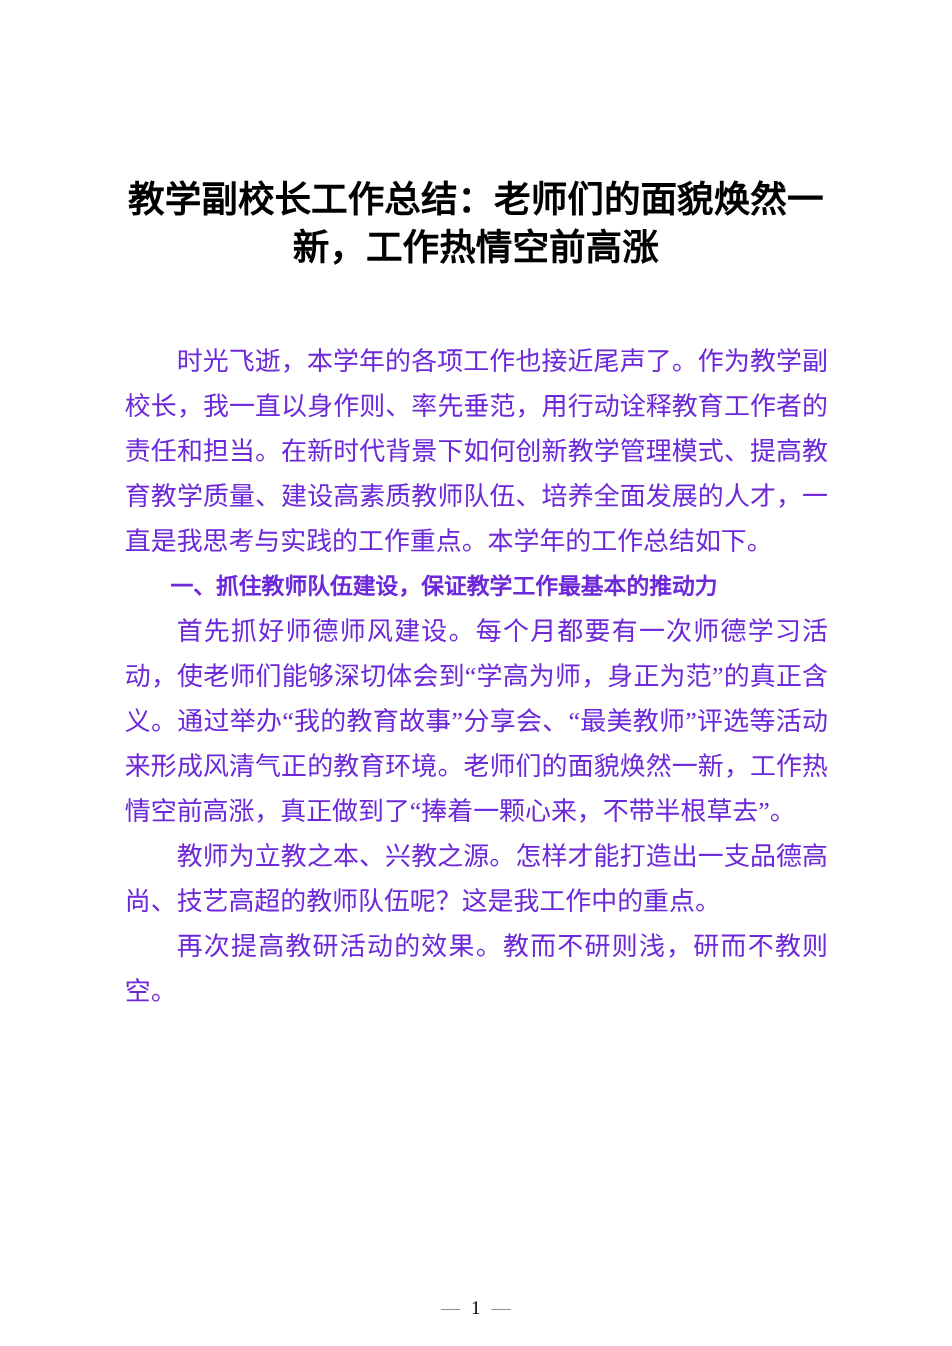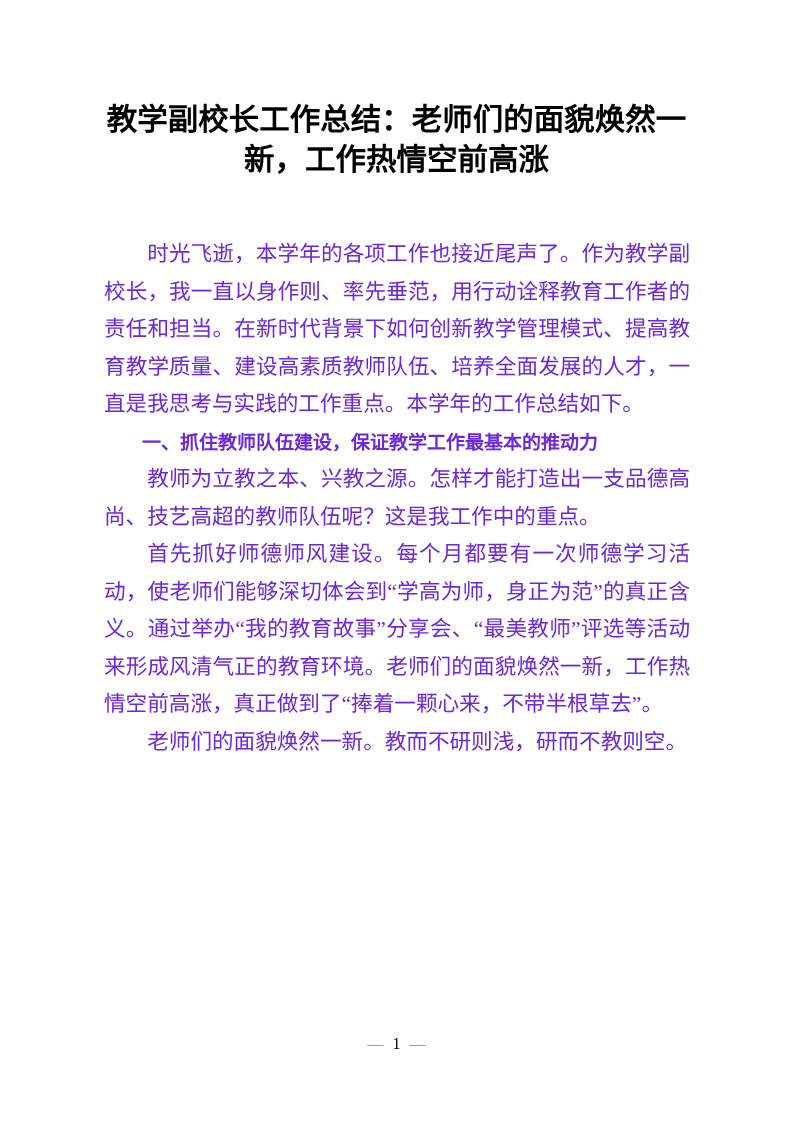--- a/index.html
+++ b/index.html
@@ -12,20 +12,21 @@
     height: 1122px;
     position: relative;
     overflow: hidden;
     font-family: "Liberation Serif", "DejaVu Serif", serif;
     color: #000000;
   }
   .page {
     position: absolute;
     inset: 0;
     background: #ffffff;
+    margin-top: 47px;
   }
   .doc-title {
     margin: 100px 104px 0 104px;
     width: 585px;
     font-family: "Liberation Serif", "DejaVu Serif", serif;
     font-weight: bold;
     font-size: 30.5px;
     line-height: 40px;
     text-align: center;
     color: #000000;
@@ -75,22 +76,22 @@
 </head>
 <body>
 
 <div class="page">
 
   <h1 class="doc-title">教学副校长工作总结：老师们的面貌焕然一新，工作热情空前高涨</h1>
 
   <div class="content">
     <p class="para">时光飞逝，本学年的各项工作也接近尾声了。作为教学副校长，我一直以身作则、率先垂范，用行动诠释教育工作者的责任和担当。在新时代背景下如何创新教学管理模式、提高教育教学质量、建设高素质教师队伍、培养全面发展的人才，一直是我思考与实践的工作重点。本学年的工作总结如下。</p>
     <p class="heading">一、抓住教师队伍建设，保证教学工作最基本的推动力</p>
+    <p class="para">首先抓好师德师风建设。每个月都要有一次师德学习活动，使老师们能够深切体会到“学高为师，身正为范”的真正含义。通过举办“我的教育故事”分享会、“最美教师”评选等活动来形成风清气正的教育环境。老师们的面貌焕然一新，工作热情空前高涨，真正做到了“捧着一颗心来，不带半根草去”。</p>
     <p class="para">教师为立教之本、兴教之源。怎样才能打造出一支品德高尚、技艺高超的教师队伍呢？这是我工作中的重点。</p>
-    <p class="para">首先抓好师德师风建设。每个月都要有一次师德学习活动，使老师们能够深切体会到“学高为师，身正为范”的真正含义。通过举办“我的教育故事”分享会、“最美教师”评选等活动来形成风清气正的教育环境。老师们的面貌焕然一新，工作热情空前高涨，真正做到了“捧着一颗心来，不带半根草去”。</p>
-    <p class="para">老师们的面貌焕然一新。教而不研则浅，研而不教则空。</p>
+    <p class="para">再次提高教研活动的效果。教而不研则浅，研而不教则空。</p>
   </div>
 
   <div class="footer">
     <span class="dash">—</span><span class="page-num">1</span><span class="dash">—</span>
   </div>
 
 </div>
 
 </body></html>

